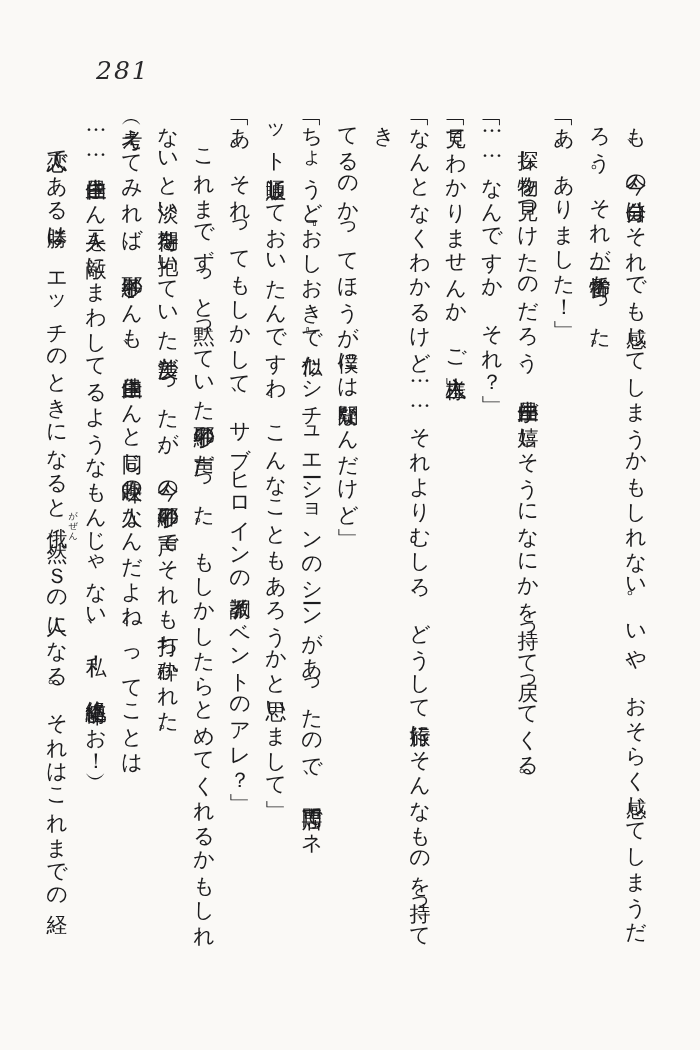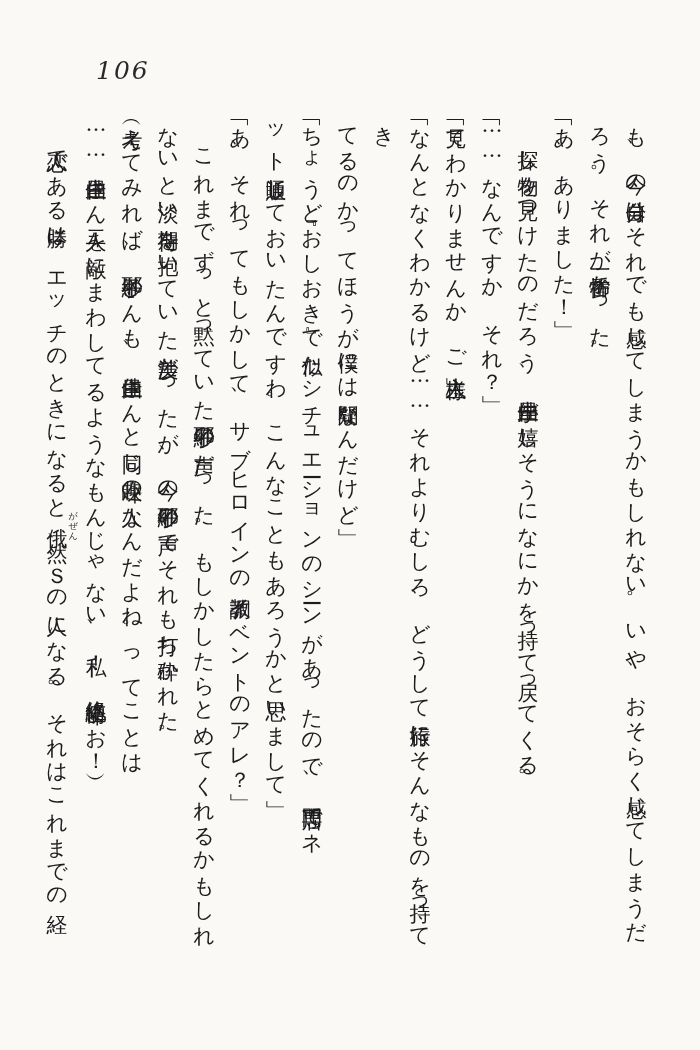--- a/index.html
+++ b/index.html
@@ -53,21 +53,21 @@
   ruby rt {
     font-size: 9px;
     letter-spacing: 0;
     color: #2a2a2c;
   }
 </style>
 </head>
 <body style="background: rgb(250, 249, 246);">
 
 <div class="page" style="color: rgb(28, 28, 30);">
-  <div class="page-number">106</div>
+  <div class="page-number">281</div>
   <div class="text-block">
       <p>も、今の自分はそれでも感じてしまうかもしれない。いや、おそらく感じてしまうだ</p>
       <p>ろう。それが一番怖かった。</p>
       <p>「あ、ありました！」</p>
       <p class="indent">探し物を見つけたのだろう、由佳里が嬉しそうになにかを持って戻ってくる。</p>
       <p>「……なんですか、それ？」</p>
       <p>「見てわかりませんか、ご主人様」</p>
       <p>「なんとなくわかるけど……それよりむしろ、どうして旅行にそんなものを持ってき</p>
       <p>てるのかってほうが僕には疑問なんだけど」</p>
       <p>「ちょうど『おしおき』で似たシチュエーションのシーンがあったので、専門店でネ</p>

